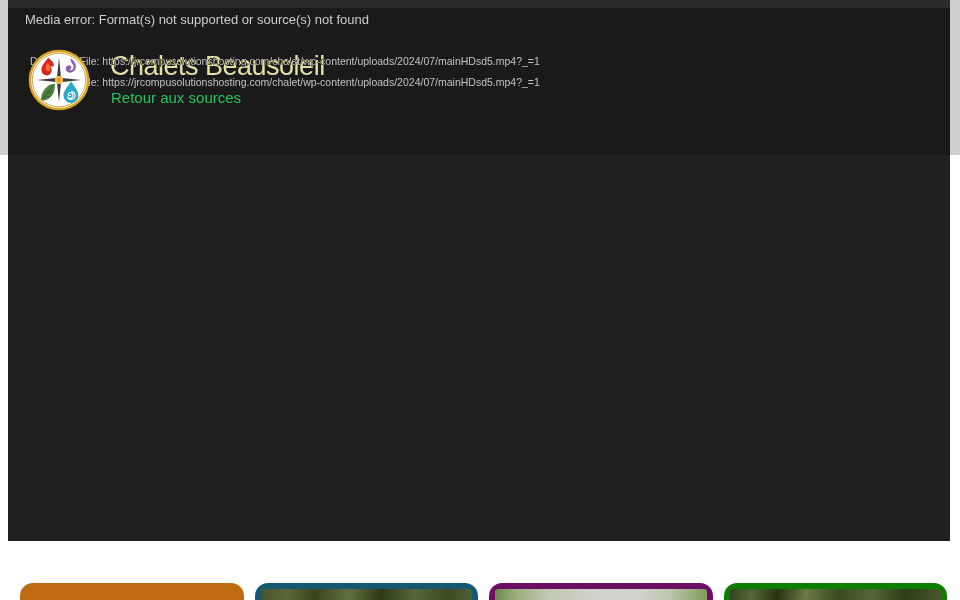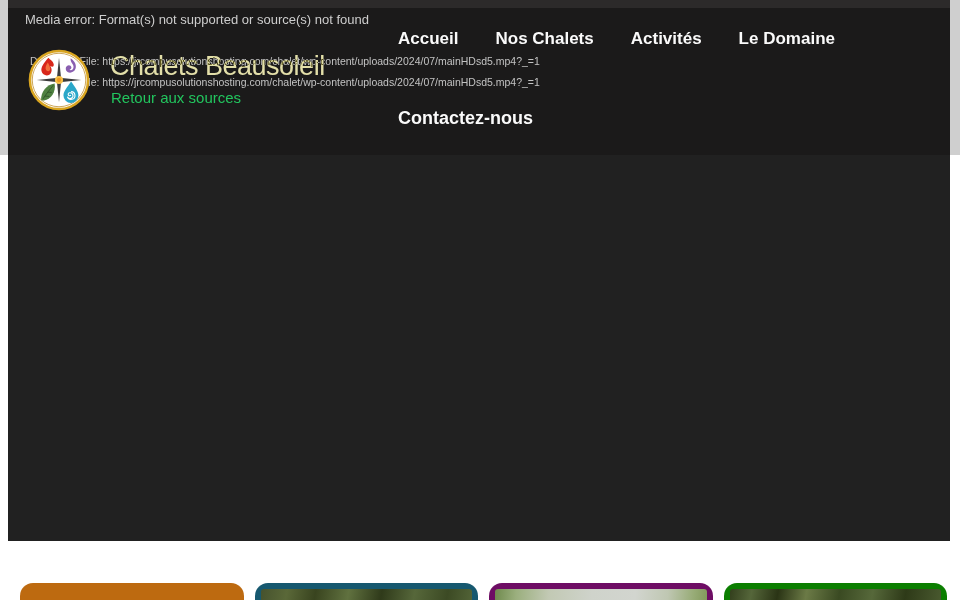--- a/index.html
+++ b/index.html
@@ -99,29 +99,20 @@
         <path d="M44 9.5 c4 2.5 6.5 7 5 11 c-1.3 3.6 -5.5 5 -8.2 3.2 c-2.2 -1.5 -2.5 -4.7 -0.6 -6.2 c1.8 -1.4 4.3 -0.6 4.6 1.4 c0.2 1.4 -0.9 2.4 -2 2.2 c0.6 1 2.2 1 3.2 0 c1.5 -1.5 1.3 -4.2 -0.4 -6.2 c-1.2 -1.6 -1.9 -3.4 -1.6 -5.4 z" fill="#8a5fb0"></path>
 
         <path d="M13.5 53 c-0.5 -9 6 -16.5 14 -17.5 c1.5 8.5 -3.5 16.5 -11 17.6 c-1 0.1 -2 0.1 -3 -0.1 z" fill="#4e8040"></path>
         <path d="M15.5 51.5 c3.5 -5.5 7 -9.5 10.5 -14 M17.5 48.5 l4.5 0.5 M20.5 44.5 l4 0.3" stroke="#2e5226" stroke-width="0.9" fill="none"></path>
 
         <path d="M44.5 33.5 c4 6 7.5 9.8 7.5 14.5 a7.7 7.7 0 1 1 -15.4 0 c0 -4.7 3.9 -8.5 7.9 -14.5 z" fill="#2aa7c9"></path>
         <path d="M44.5 44 a4 4 0 1 1 -3.8 5.3 a3 3 0 1 0 2.6 -4.2 a1.6 1.6 0 1 0 1 2.6" stroke="#ffffff" stroke-width="1.1" fill="none"></path>
       </svg>
     </div>
 
-    <div class="nav-row1">
-      <div class="nav-item">Accueil</div>
-      <div class="nav-item">Nos Chalets</div>
-      <div class="nav-item">Activités</div>
-      <div class="nav-item">Le Domaine</div>
-    </div>
-    <div class="nav-row2">
-      <div class="nav-item">Contactez-nous</div>
-    </div>
   </div>
 </div>
 
 <div class="video-wrap">
   <div class="video-area"></div>
 </div>
 
 <div class="cards">
   <div class="card" style="background: rgb(189, 106, 16);">
     <div class="card-img photo-none"></div>

